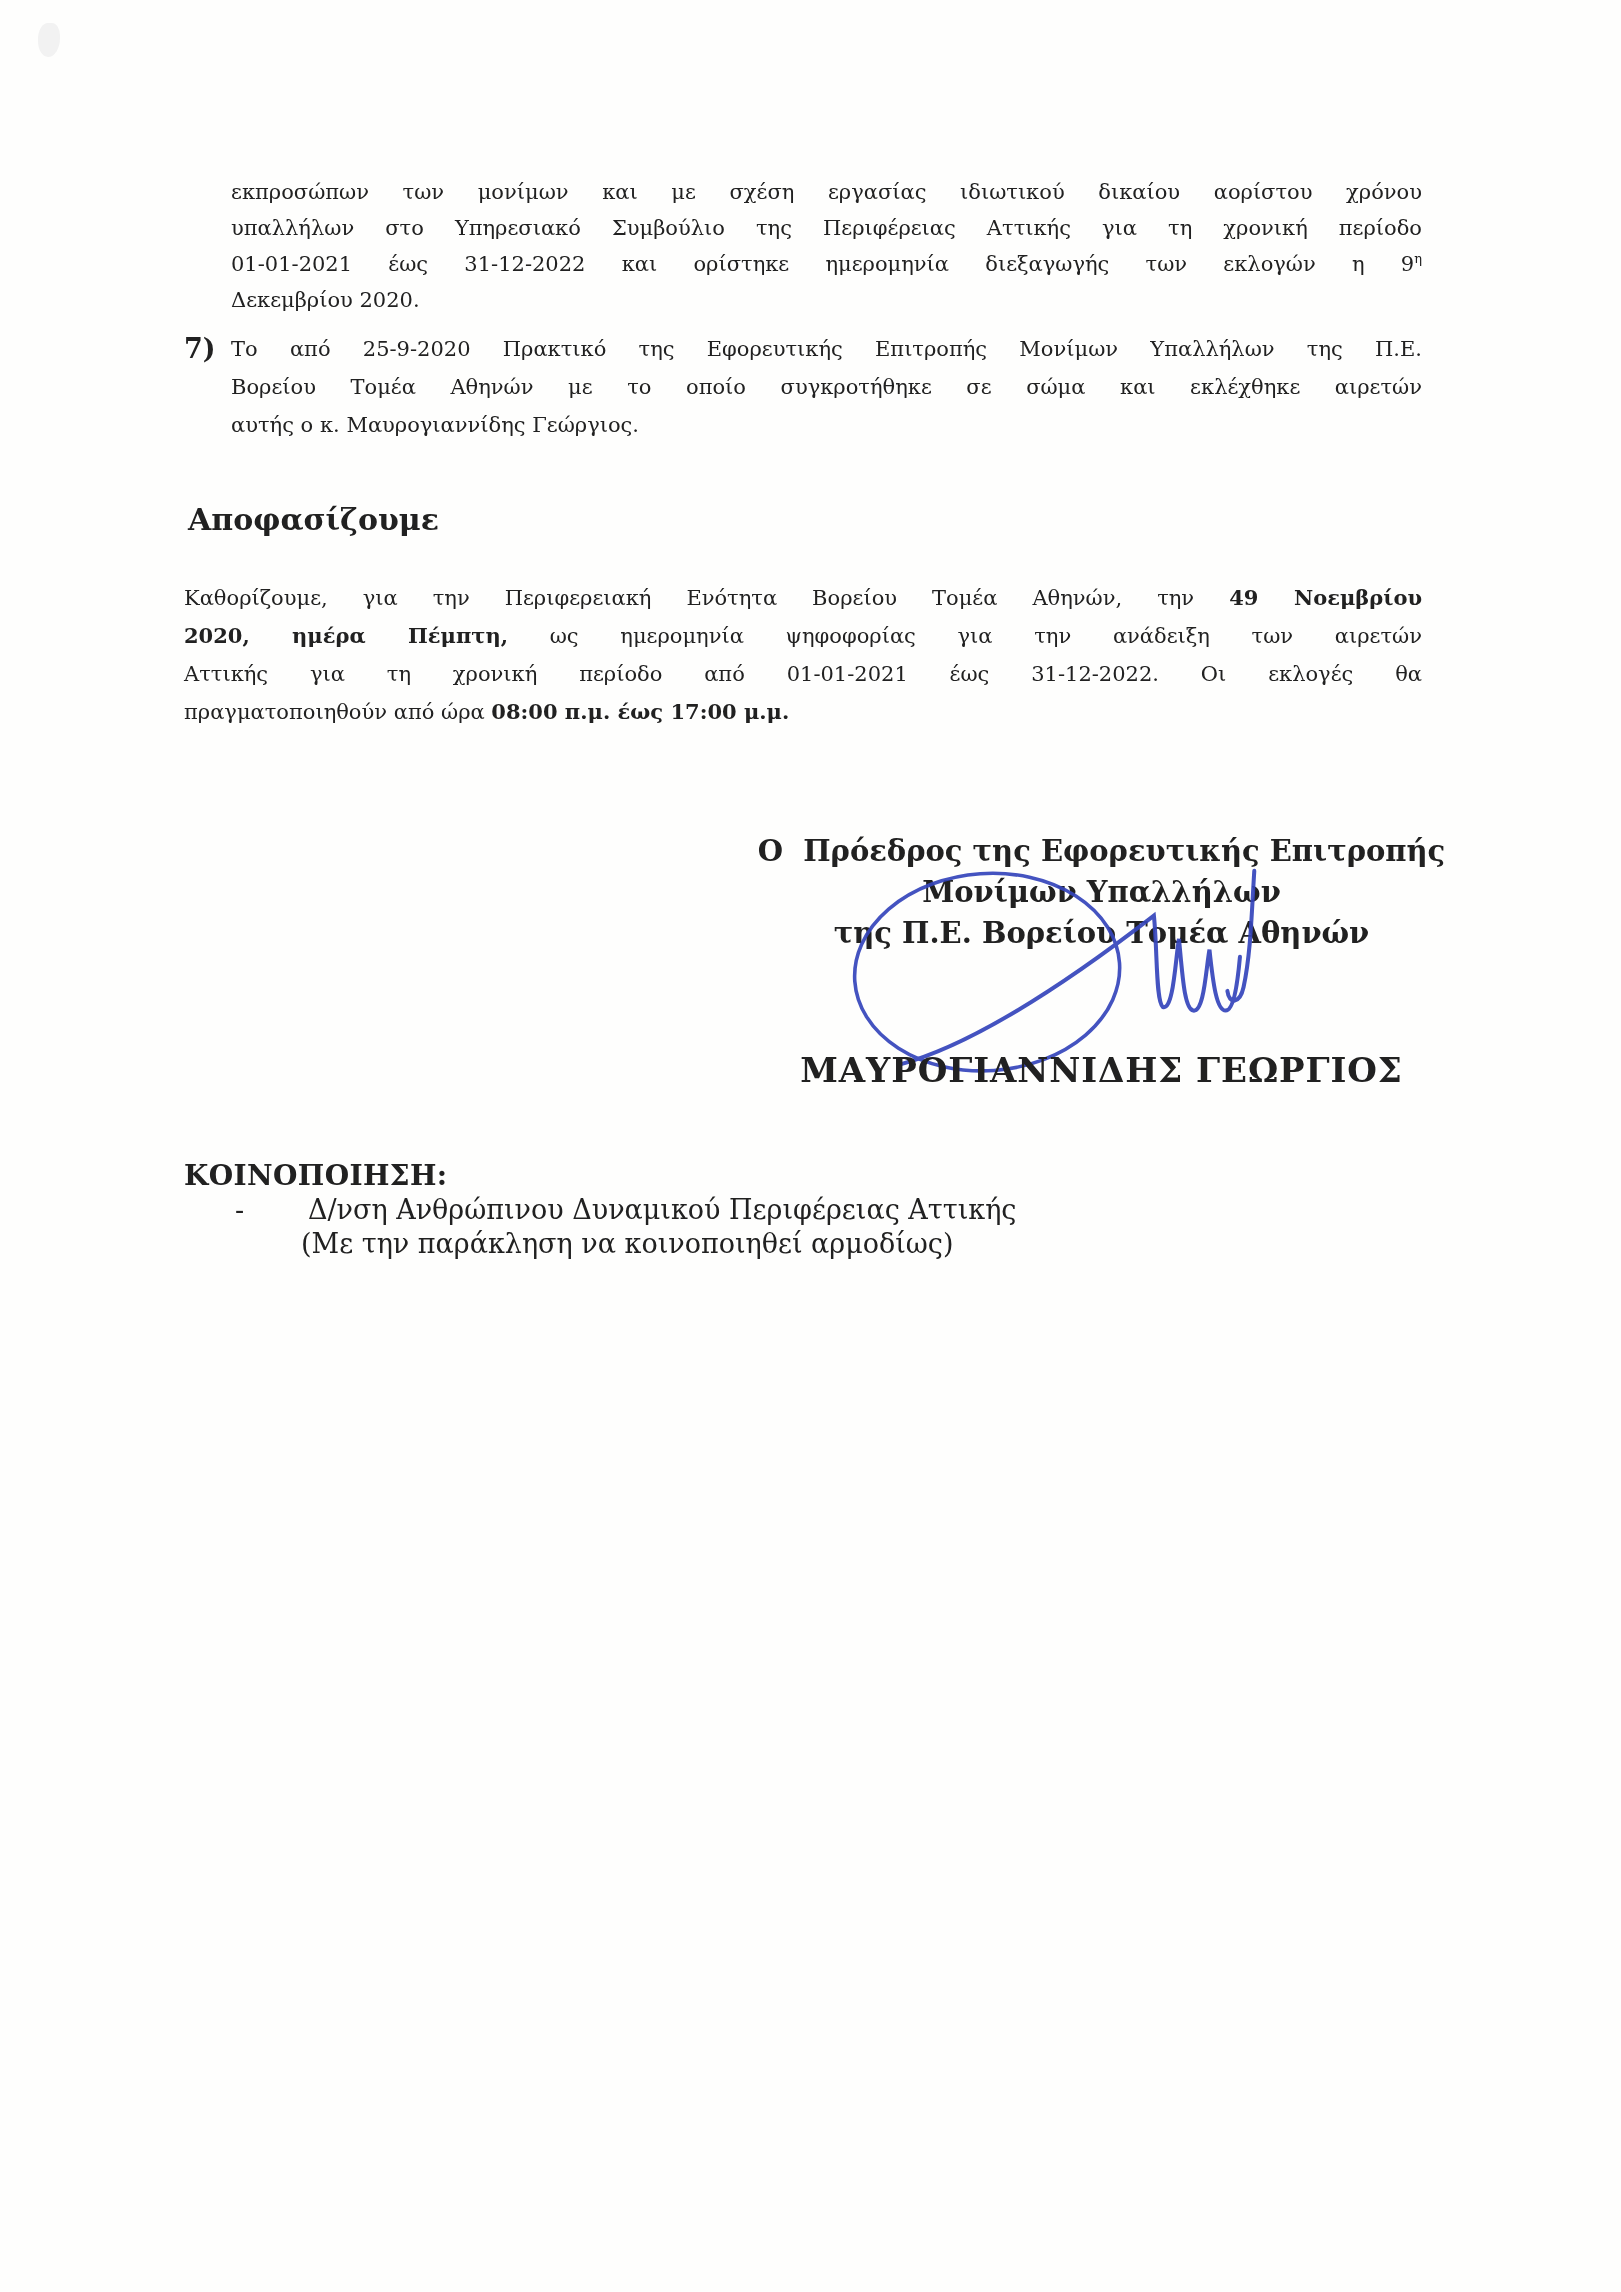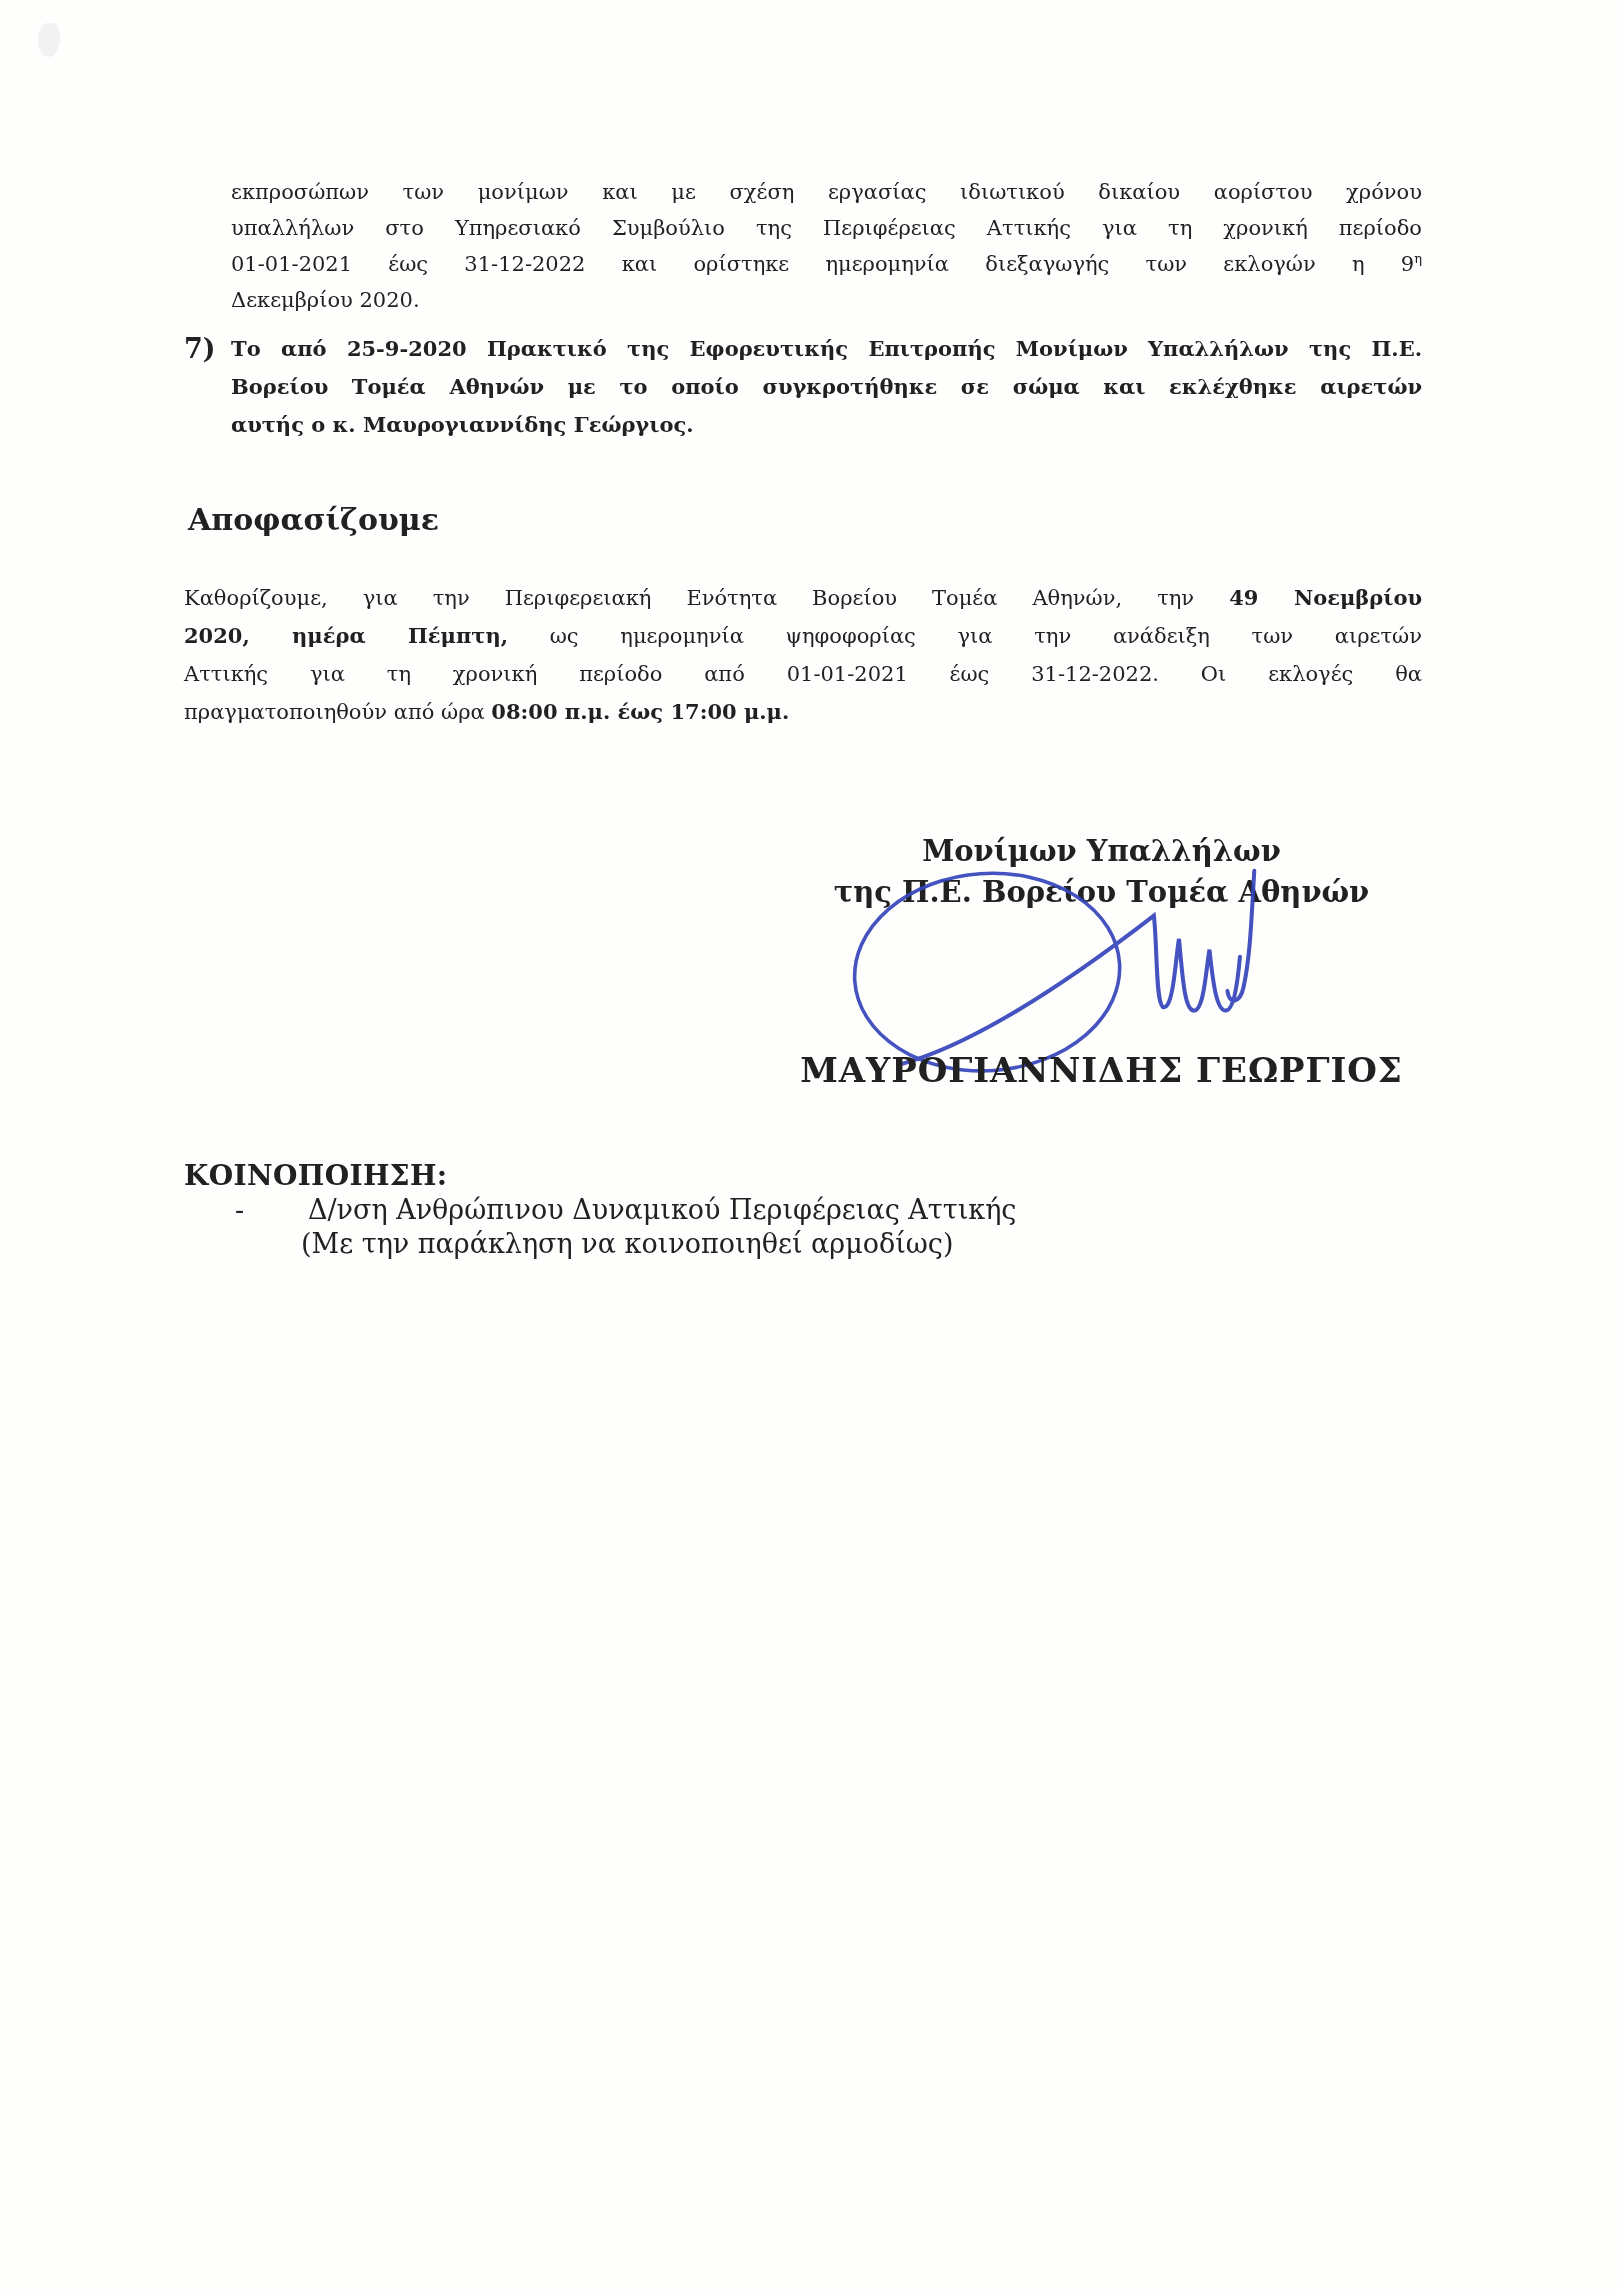--- a/index.html
+++ b/index.html
@@ -35,21 +35,21 @@
   }
   .just { text-align: justify; text-align-last: justify; }
 
   .intro-block { left: 231px; top: 174px; width: 1191px; }
 
   .item7-marker {
     left: 184px; top: 330px;
     font-size: 27px; line-height: 38px;
     font-weight: bold;
   }
-  .item7-block { left: 231px; top: 330px; width: 1191px; font-weight: bold; }
+  .item7-block { left: 231px; top: 330px; width: 1191px; }
   .item7-block .tline { line-height: 38px; height: 38px; }
 
   .sup { vertical-align: super; font-size: 0.62em; line-height: 0; }
   .b { font-weight: bold; }
 
   .decision-heading {
     left: 184px; top: 496px; width: 1238px;
     text-align: left;
     font-size: 30px; font-weight: bold;
     line-height: 39px;
@@ -109,20 +109,21 @@
   <h2 class="abs decision-heading">Αποφασίζουμε</h2>
 
   <section class="abs decision-block">
     <span class="tline just"><span>Καθορίζουμε, για την Περιφερειακή Ενότητα Βορείου Τομέα Αθηνών, την </span><span class="b">49 Νοεμβρίου</span></span>
     <span class="tline just"><span class="b">2020, ημέρα Πέμπτη,</span><span> ως ημερομηνία ψηφοφορίας για την ανάδειξη των αιρετών</span></span>
     <span class="tline just">Αττικής για τη χρονική περίοδο από 01-01-2021 έως 31-12-2022. Οι εκλογές θα</span>
     <span class="tline"><span>πραγματοποιηθούν από ώρα </span><span class="b">08:00 π.μ. έως 17:00 μ.μ.</span></span>
   </section>
 
   <section class="abs sig-titles">
+    <span class="tline">Ο  Πρόεδρος της Εφορευτικής Επιτροπής</span>
     <span class="tline">Μονίμων Υπαλλήλων</span>
     <span class="tline">της Π.Ε. Βορείου Τομέα Αθηνών</span>
   </section>
 
   <svg class="abs sig-svg" width="502" height="269" viewBox="0 0 560 300" aria-hidden="true">
     <g fill="none" stroke="#3545bb" stroke-width="4" stroke-linecap="round" opacity="0.92">
       <ellipse cx="182" cy="135" rx="148" ry="110" transform="rotate(-4 182 135)"></ellipse>
       <path d="M 85 238 C 170 215 280 140 368 72
                C 372 110 370 168 378 174
                C 390 178 392 120 396 98

